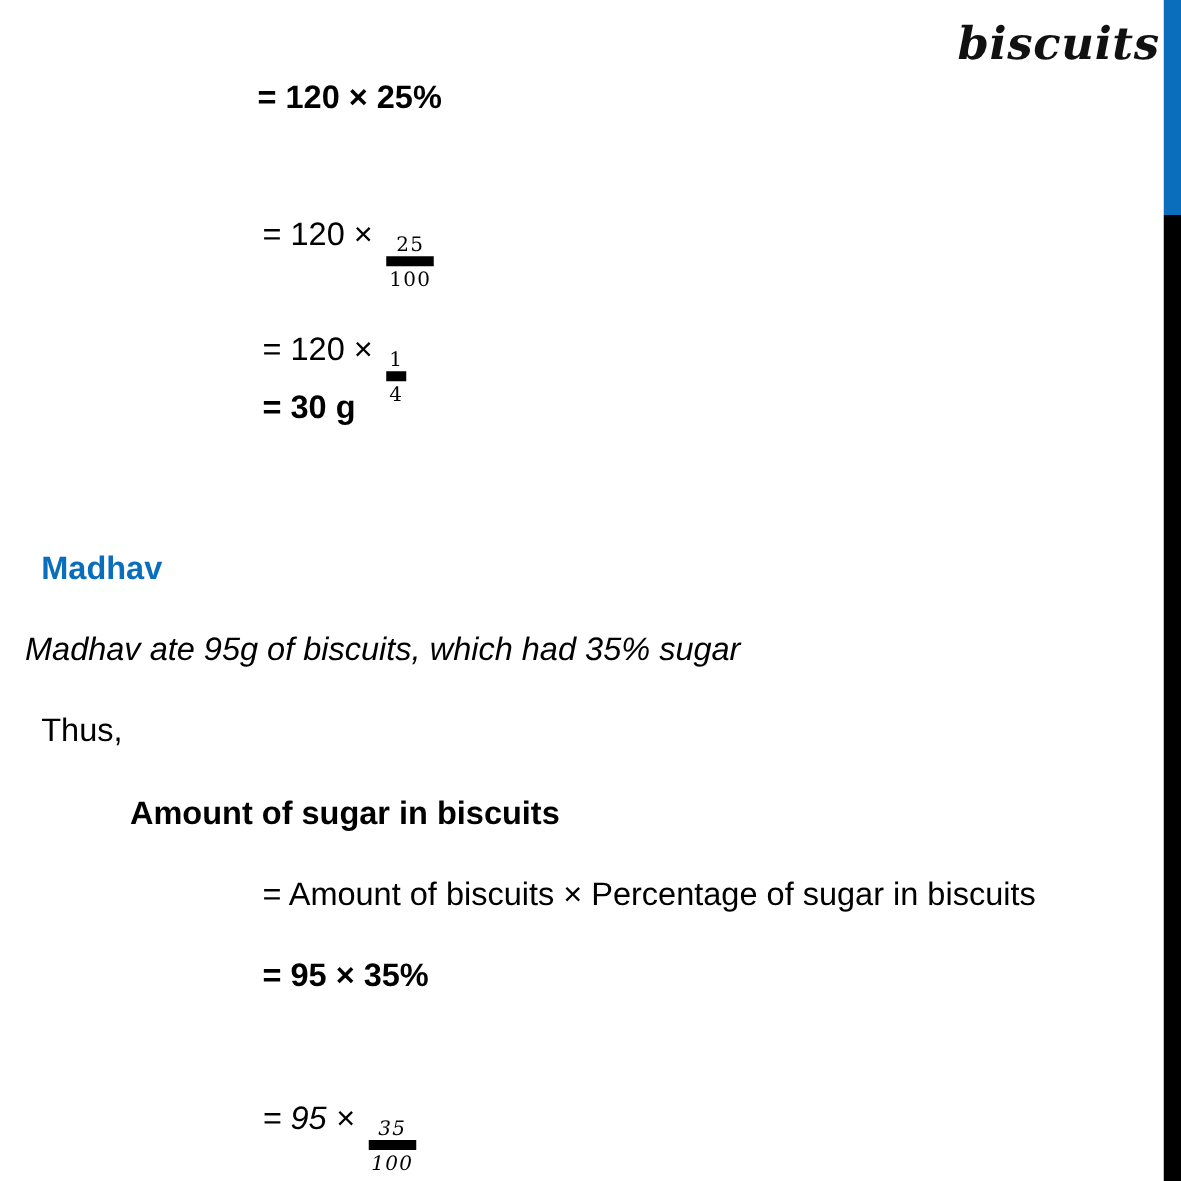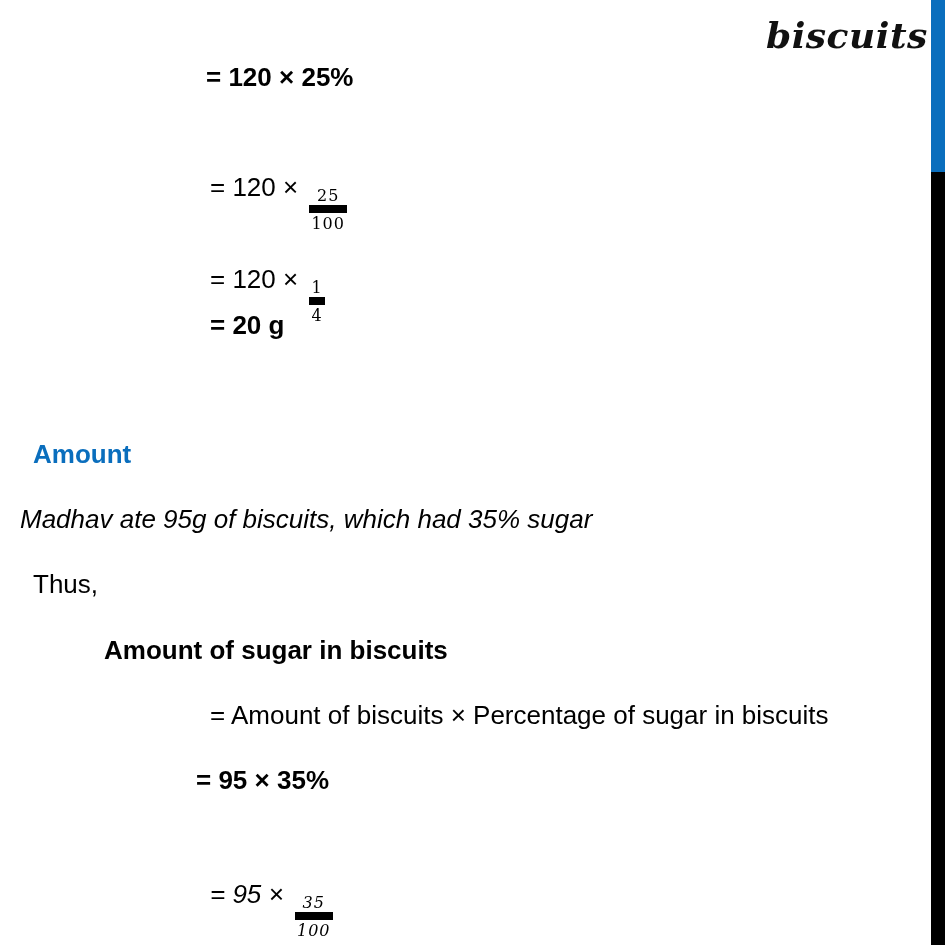--- a/index.html
+++ b/index.html
@@ -45,33 +45,33 @@
 </div>
 
 <div class="line" style="left:210px; top:235px;">
   <span>= 120 ×</span>
   <span class="frac">
     <span class="num">1</span>
     <span class="den">4</span>
   </span>
 </div>
 
-<div class="line bold" style="left:210px; top:310px;">= 20 g</div>
+<div class="line bold" style="left:210px; top:310px;">= 30 g</div>
 
-<div class="line heading-blue" style="left:33px; top:439px;">Amount</div>
+<div class="line heading-blue" style="left:33px; top:439px;">Madhav</div>
 
 <div class="line" style="left:20px; top:504px;font-style:italic;">Madhav ate 95g of biscuits, which had 35% sugar</div>
 
 <div class="line" style="left:33px; top:569px;">Thus,</div>
 
 <div class="line bold" style="left:104px; top:635px;">Amount of sugar in biscuits</div>
 
 <div class="line" style="left:210px; top:700px;">= Amount of biscuits × Percentage of sugar in biscuits</div>
 
-<div class="line bold" style="left:196px; top:765px;">= 95 × 35%</div>
+<div class="line bold" style="left:210px; top:765px;">= 95 × 35%</div>
 
 <div class="line" style="left:210px; top:850px;font-style:italic;">
   <span>= 95 ×</span>
   <span class="frac">
     <span class="num">35</span>
     <span class="den">100</span>
   </span>
 </div>
 
 </body></html>

